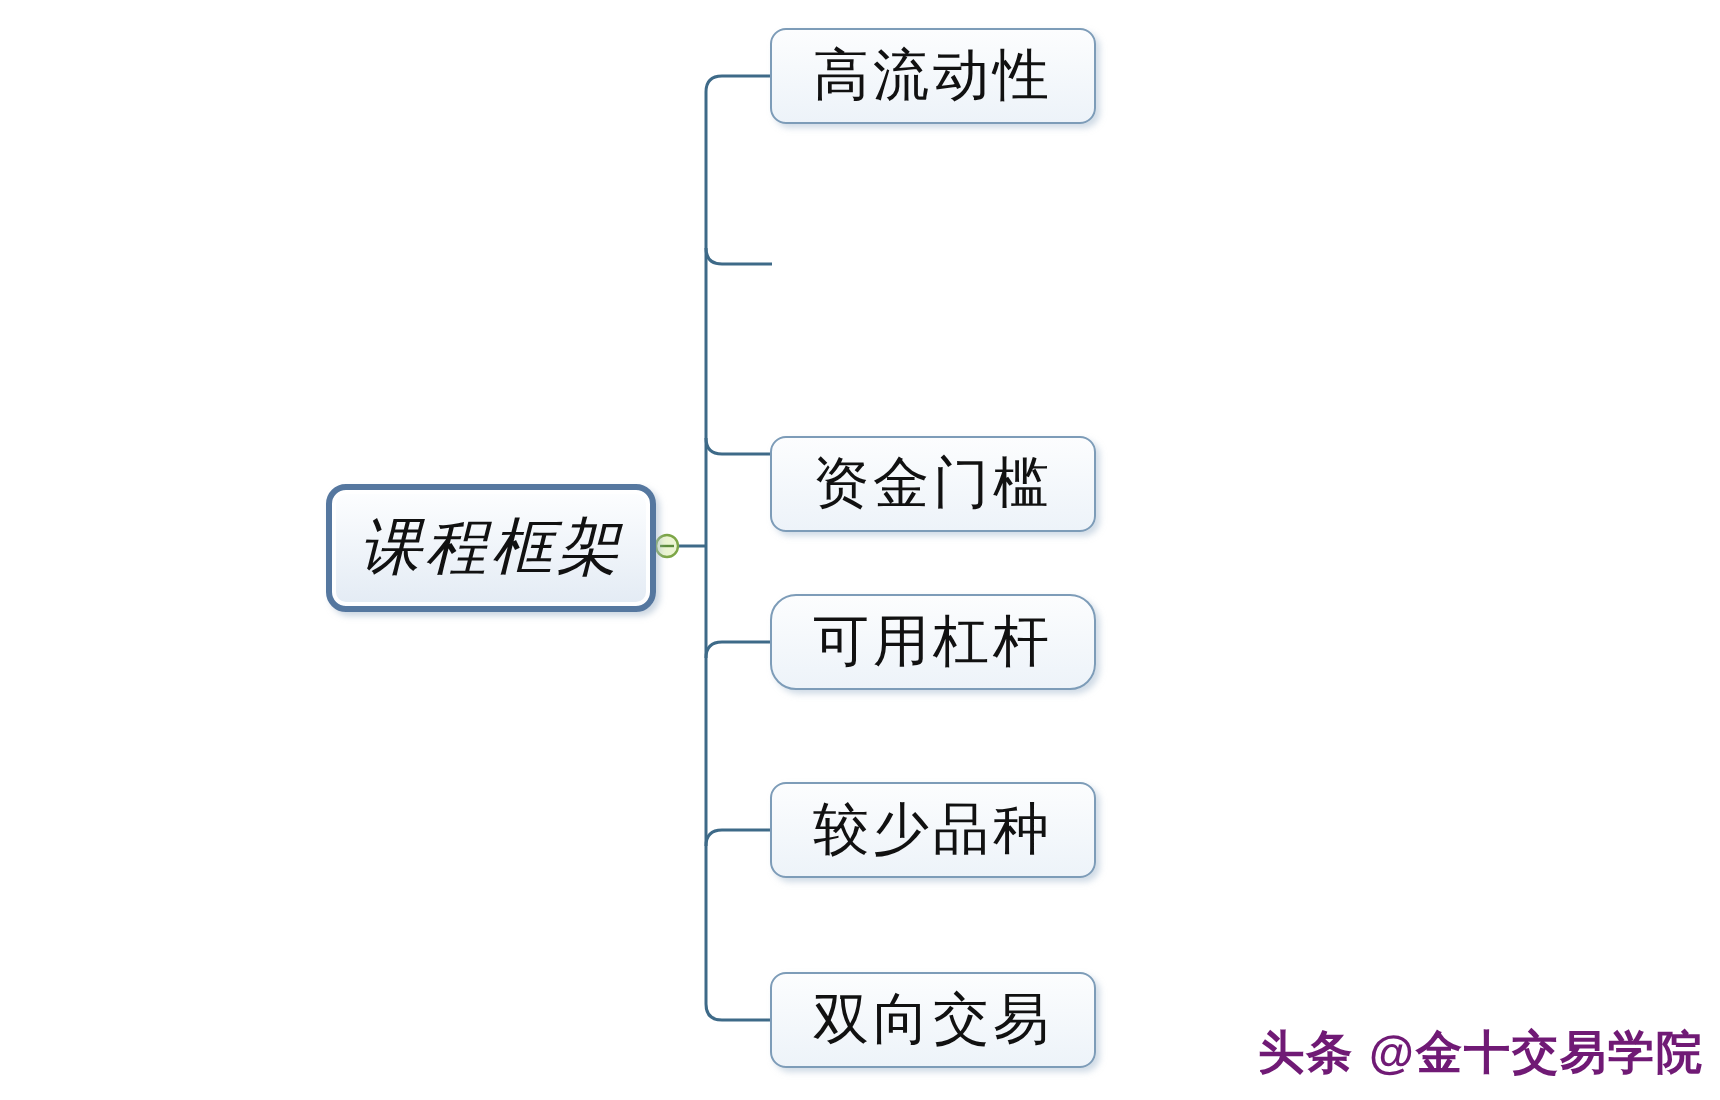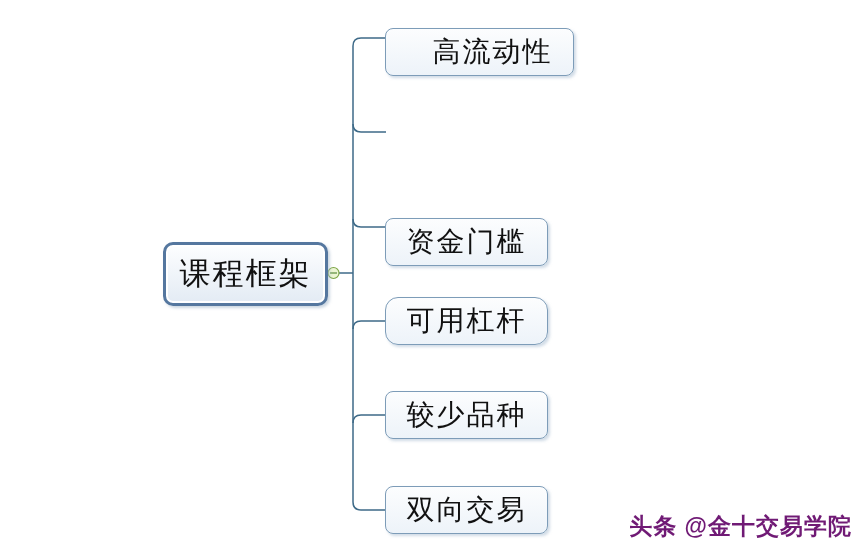--- a/index.html
+++ b/index.html
@@ -34,20 +34,21 @@
     display: flex;
     align-items: center;
     justify-content: center;
     cursor: default;
   }
   .root-node .label {
     font-size: 31px;
     color: #111111;
     letter-spacing: 2px;
     white-space: nowrap;
+    font-style: italic;
   }
   .topic-node {
     position: absolute;
     left: 385px;
     width: 161px;
     height: 46px;
     border: 1px solid #7d9cb8;
     border-radius: 8px;
     background: linear-gradient(180deg, #fcfdfe 0%, #edf3f9 100%);
     box-shadow: 2px 2px 3px rgba(170,190,210,0.55);
@@ -55,21 +56,21 @@
     align-items: center;
     justify-content: center;
     cursor: default;
   }
   .topic-node .label {
     font-size: 28px;
     color: #111111;
     letter-spacing: 2px;
     white-space: nowrap;
   }
-  .t0 { top: 28px; padding-left: 26px; }
+  .t0 { top: 14px; }
   .t1 { top: 108px; }
   .t2 { top: 218px; }
   .t3 { top: 297px; border-radius: 13px; }
   .t4 { top: 391px; }
   .t5 { top: 486px; }
   .watermark {
     position: absolute;
     right: 8px;
     bottom: 8px;
     font-family: "Liberation Sans", "DejaVu Sans", sans-serif;

